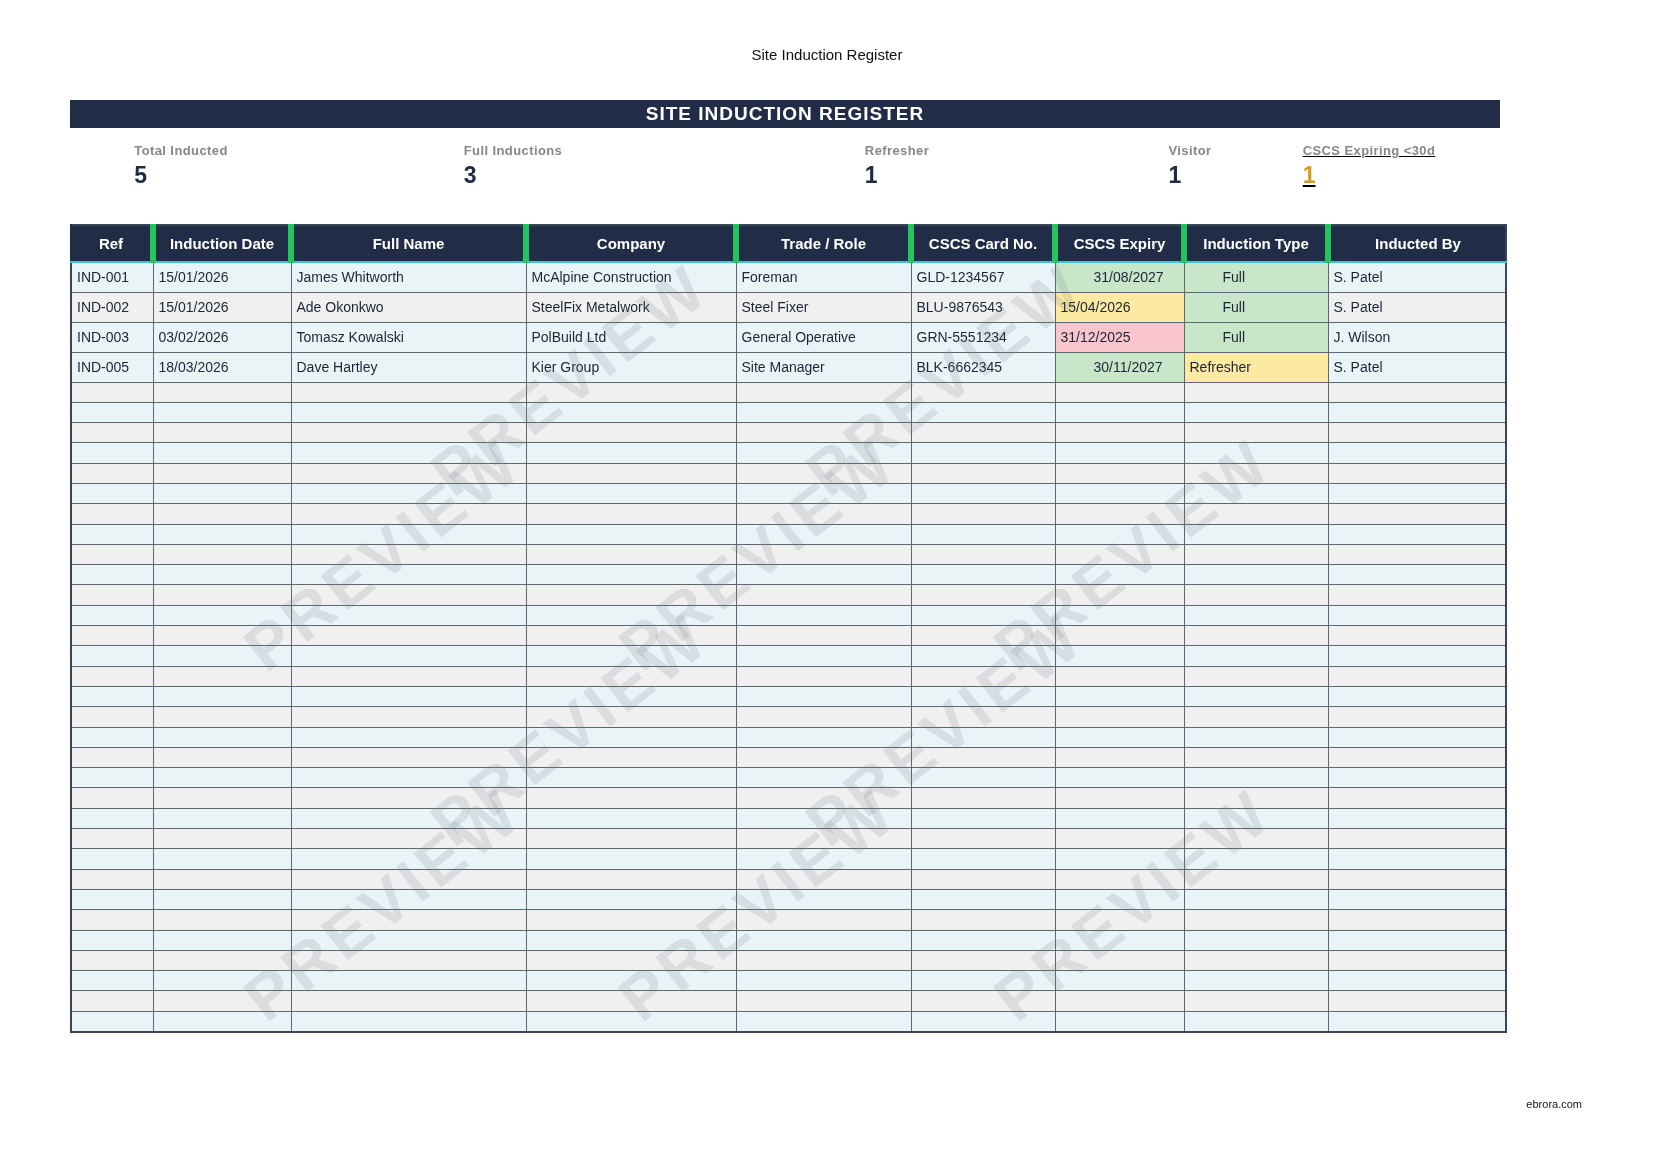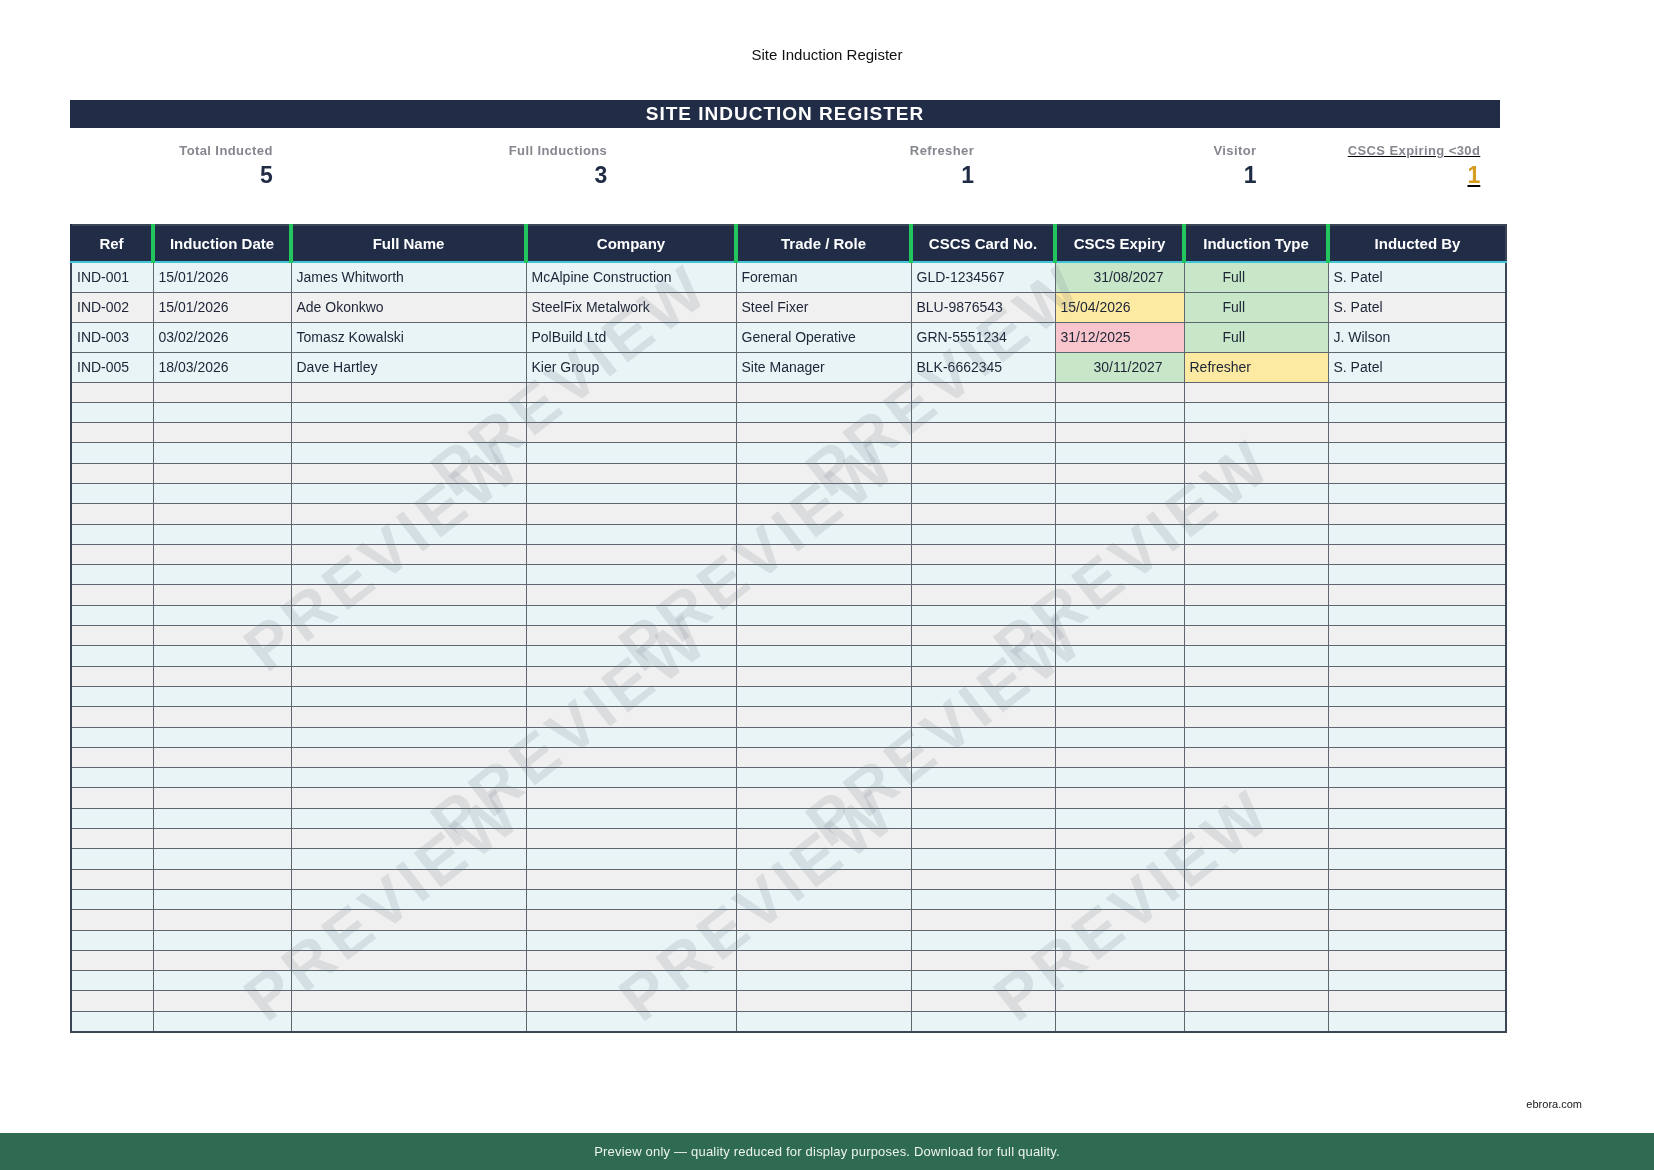--- a/index.html
+++ b/index.html
@@ -7,30 +7,30 @@
         font-family:"Liberation Sans",sans-serif;overflow:hidden;}
 
   .doc-title{position:absolute;top:46px;left:0;width:100%;text-align:center;
              font-size:15px;color:#101010;}
 
   .banner{position:absolute;left:70px;top:100px;width:1430px;height:28px;
           background:#212c47;display:flex;align-items:center;justify-content:center;}
   .banner span{color:#ffffff;font-weight:bold;font-size:19px;letter-spacing:1px;}
 
   .stats{position:absolute;left:0;top:143px;width:100%;height:55px;}
-  .stat{position:absolute;transform:translateX(-50%);text-align:right;white-space:nowrap;margin-left:45px;}
+  .stat{position:absolute;transform:translateX(-50%);text-align:left;white-space:nowrap;}
   .stat .lbl{font-size:13px;font-weight:bold;color:#85878e;letter-spacing:.4px;}
   .stat .val{margin-top:4px;font-size:23px;font-weight:bold;color:#1f2a44;}
   .stat .val.hl{color:#d59c1f;}
 
   .table-wrap{position:absolute;left:70px;top:224px;}
   table{border-collapse:collapse;table-layout:fixed;width:1435px;
         border:2px solid #3a4656;}
   th{background:#212c47;color:#fff;font-size:15px;font-weight:bold;text-align:center;
-     vertical-align:middle;border-left:4px solid #22c55e;border-bottom:2px solid #43c3d6;
+     vertical-align:middle;border-left:6px solid #22c55e;border-bottom:2px solid #43c3d6;
      padding:0 2px;overflow:hidden;}
   th:first-child{border-left:2px solid #212c47;}
   thead tr{height:37px;}
   td{border:1px solid #5f666f;font-size:14px;color:#1c2436;padding:0 2px 0 5px;
      vertical-align:middle;overflow:hidden;white-space:nowrap;}
   tr.data{height:30px;}
   tr.blank{height:20.3px;}
   tr.row-blue td{background:#e9f4f7;}
   tr.row-gray td{background:#f1f0f0;}
   tr td.st-green{background:#c8e7c9;padding-left:38px;}
@@ -519,17 +519,14 @@
       <span class="wm" style="left: 1063px; top: 331px;">PREVIEW</span>
       <span class="wm" style="left: 500px; top: 506px;">PREVIEW</span>
       <span class="wm" style="left: 875px; top: 506px;">PREVIEW</span>
       <span class="wm" style="left: 313px; top: 681px;">PREVIEW</span>
       <span class="wm" style="left: 688px; top: 681px;">PREVIEW</span>
       <span class="wm" style="left: 1063px; top: 681px;">PREVIEW</span>
     </div>
 
   <div class="site-credit">ebrora.com</div>
 
-  <div class="footer-bar">
-    <span>Preview only  —  quality reduced for display purposes.  Download for full quality.</span>
-  </div>
 
 </div>
 
 </body></html>

